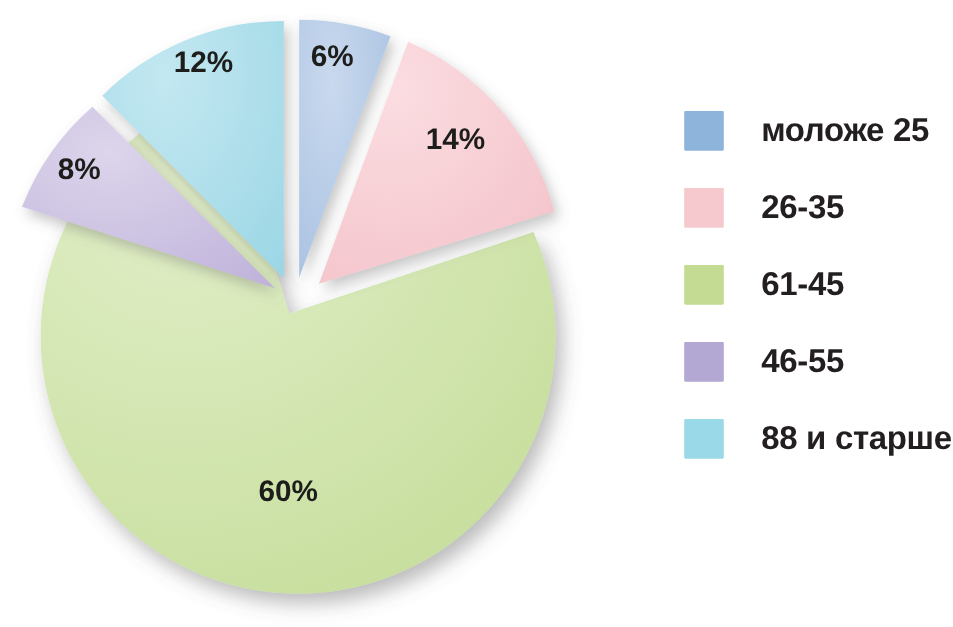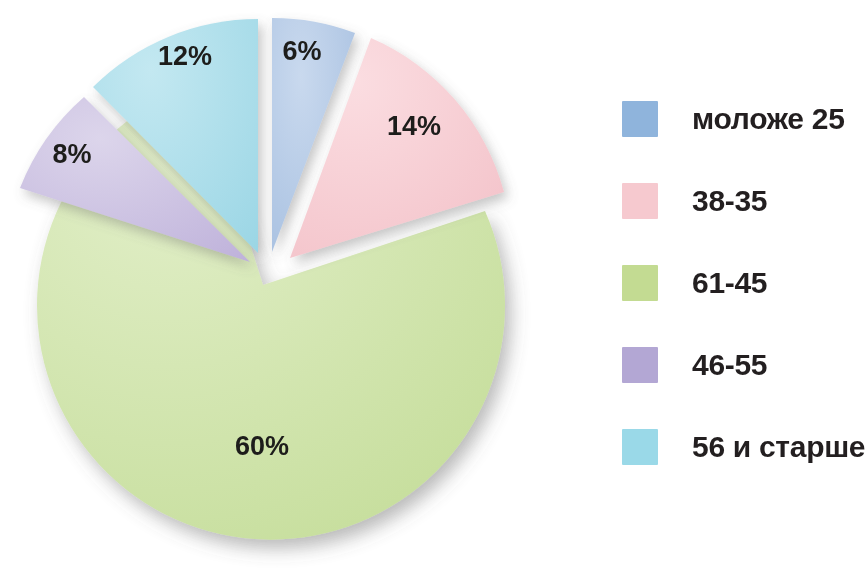--- a/index.html
+++ b/index.html
@@ -18,21 +18,20 @@
     font-size:27px;
     fill:#1d1d1b;
   }
   .legend{
     position:absolute;
     left:622px;
     top:84px;
     width:244px;
     display:flex;
     flex-direction:column;
-    gap:12px;
   }
   .legend-row{
     display:flex;
     align-items:center;
     height:70px;
   }
   .legend-swatch{
     width:36px;height:36px;
     flex:0 0 36px;
     border-radius:1px;
@@ -126,32 +125,32 @@
 
   <div class="legend">
 
     <div class="legend-row">
       <span class="legend-swatch" style="background:#8FB4DC"></span>
       <span class="legend-label">моложе 25</span>
     </div>
 
     <div class="legend-row">
       <span class="legend-swatch" style="background:#F6C9CF"></span>
-      <span class="legend-label">38-35</span>
+      <span class="legend-label">26-35</span>
     </div>
 
     <div class="legend-row">
       <span class="legend-swatch" style="background:#C3DB92"></span>
       <span class="legend-label">61-45</span>
     </div>
 
     <div class="legend-row">
       <span class="legend-swatch" style="background:#B3A7D4"></span>
       <span class="legend-label">46-55</span>
     </div>
 
     <div class="legend-row">
       <span class="legend-swatch" style="background:#9AD9E8"></span>
-      <span class="legend-label">56 и старше</span>
+      <span class="legend-label">88 и старше</span>
     </div>
 
   </div>
 </div>
 
 </body></html>

